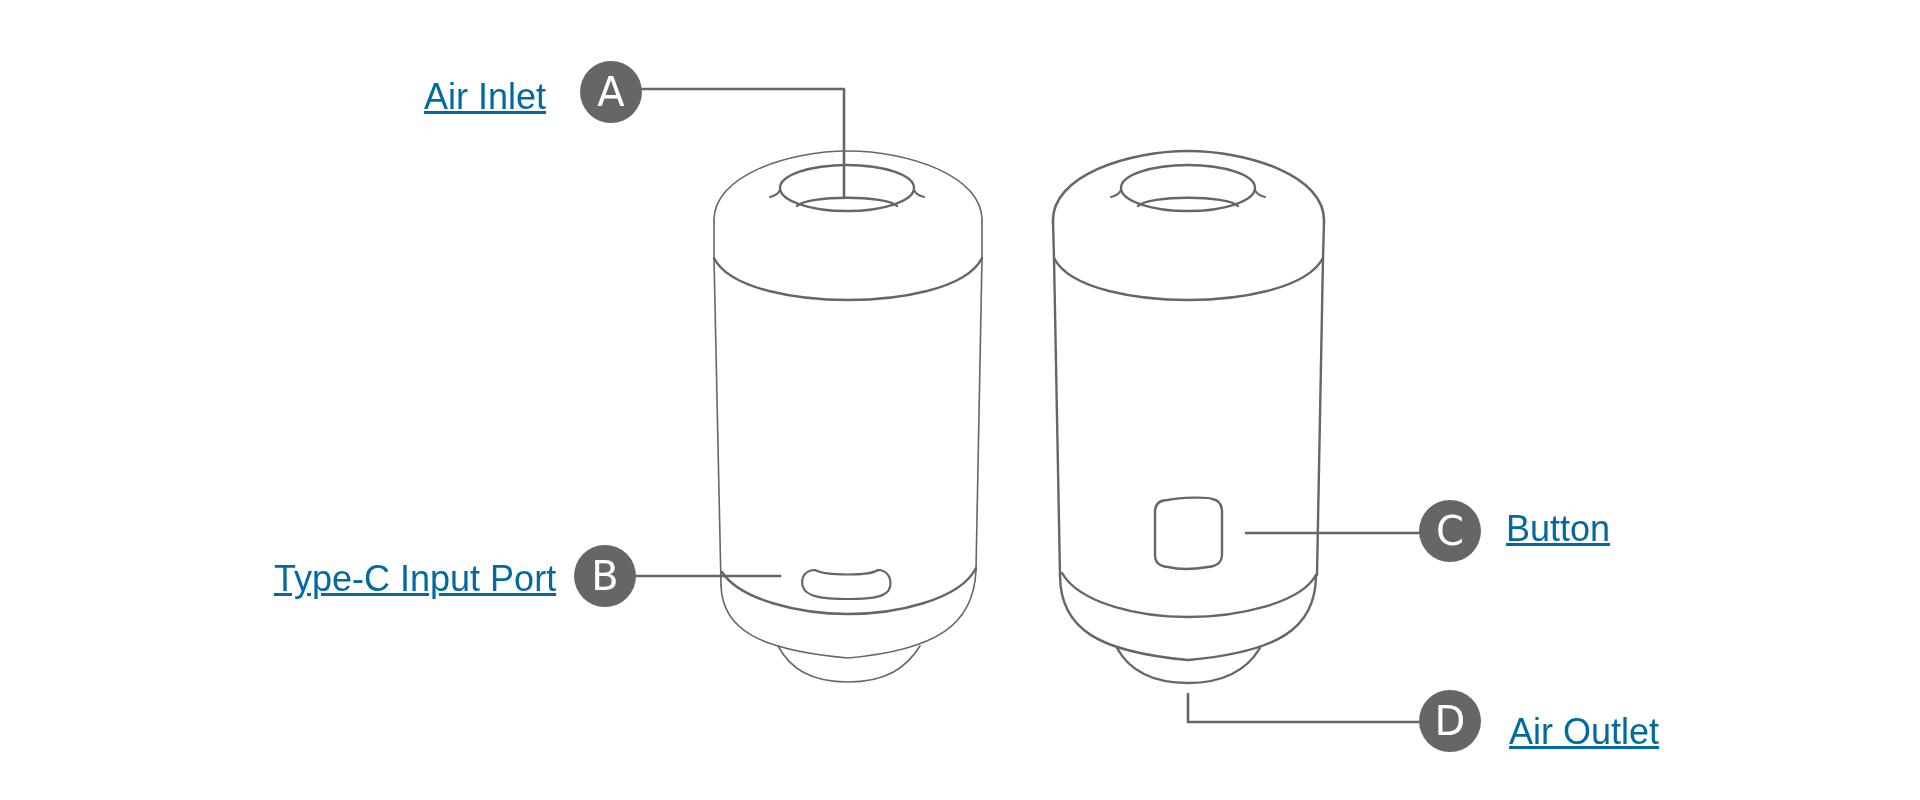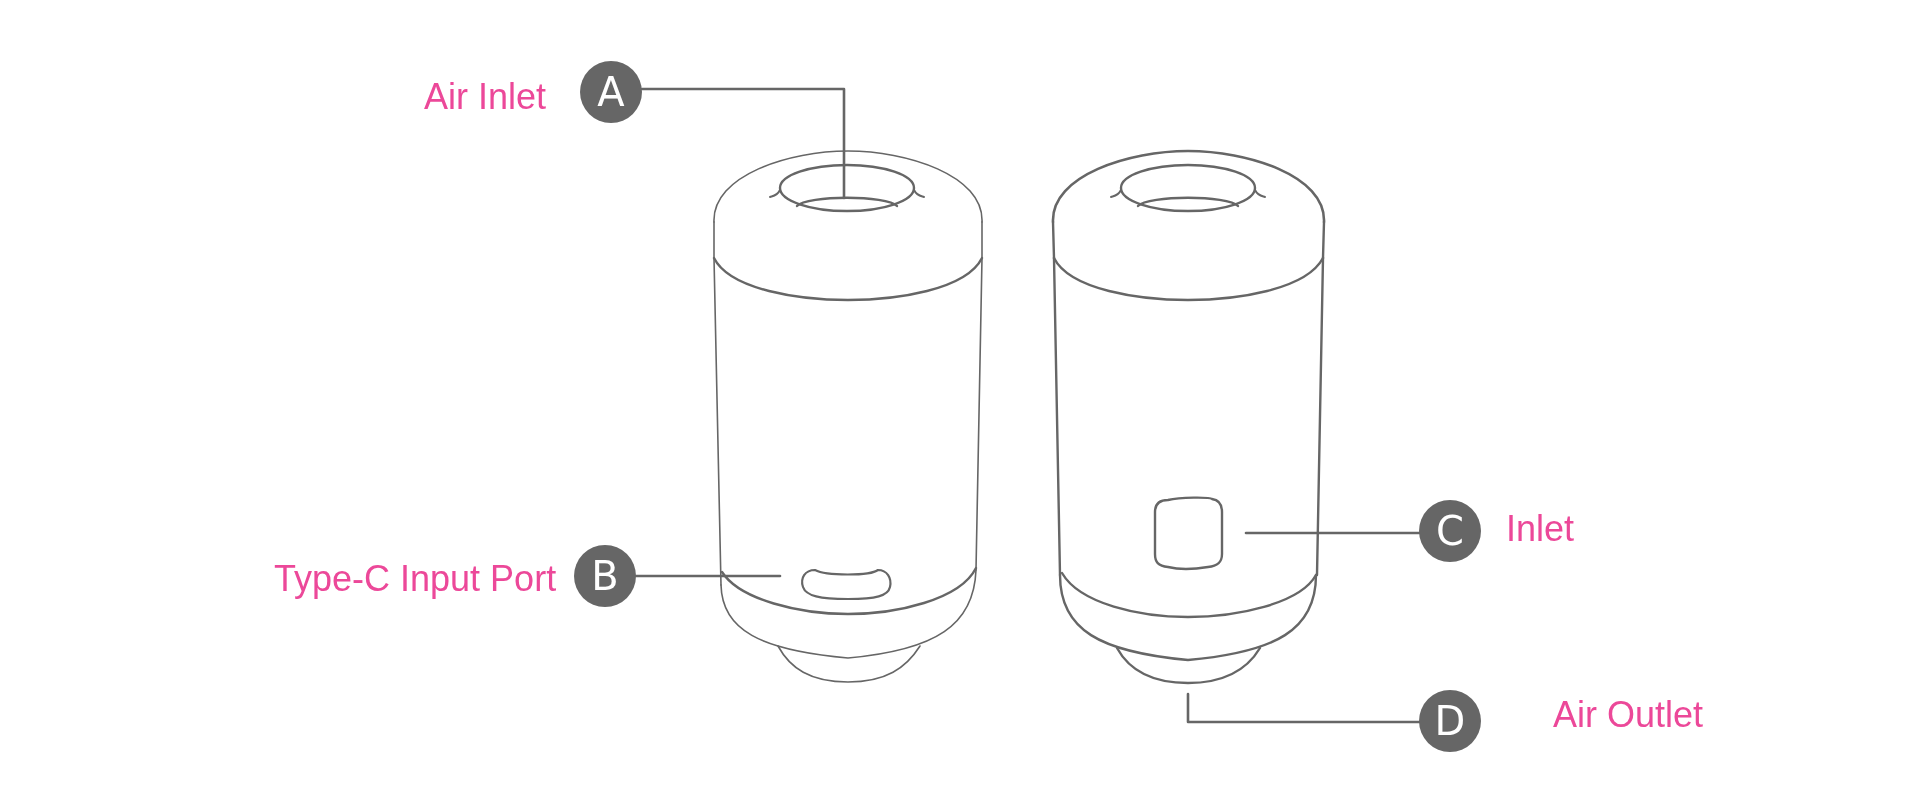--- a/index.html
+++ b/index.html
@@ -1,18 +1,18 @@
 <!DOCTYPE html>
 <html><head>
 <meta charset="utf-8">
 <style>
   html, body { margin:0; padding:0; background:#ffffff; }
   body { width:1920px; height:800px; position:relative; overflow:hidden; font-family:"Liberation Sans", sans-serif; }
   svg.diagram { position:absolute; left:0; top:0; }
-  .label { position:absolute; font-family:"Liberation Sans", sans-serif; font-size:36px; color:#ec4899; white-space:nowrap; line-height:1; }
+  .label { position:absolute; font-family:"Liberation Sans", sans-serif; font-size:36px; color:#0369a1; white-space:nowrap; line-height:1;text-decoration:underline; }
   .badge { position:absolute; width:62px; height:62px; border-radius:50%; background:#666666; color:#ffffff; font-family:"DejaVu Sans", sans-serif; font-size:40px; display:flex; align-items:center; justify-content:center; line-height:1; }
 </style>
 </head>
 <body>
 
 <svg class="diagram" width="1920" height="800" viewBox="0 0 1920 800" xmlns="http://www.w3.org/2000/svg" fill="none" stroke="#666666" stroke-linecap="round" stroke-linejoin="round">
 
   <g>
 
     <path d="M714,222 C712,175 790,151 848,151 C906,151 984,175 982,222" stroke-width="1.6"></path>
@@ -64,16 +64,16 @@
   </g>
 </svg>
 
 <div class="label" style="left:424px; top:79px;">Air Inlet</div>
 <div class="badge" style="left:580px; top:61px;">A</div>
 
 <div class="label" style="left:274px; top:561px;">Type-C Input Port</div>
 <div class="badge" style="left:574px; top:545px;">B</div>
 
 <div class="badge" style="left:1419px; top:500px;">C</div>
-<div class="label" style="left:1506px; top:511px;">Inlet</div>
+<div class="label" style="left:1506px; top:511px;">Button</div>
 
 <div class="badge" style="left:1419px; top:690px;">D</div>
-<div class="label" style="left:1509px; top:697px;margin-left:44px;">Air Outlet</div>
+<div class="label" style="left:1509px; top:714px;">Air Outlet</div>
 
 </body></html>

